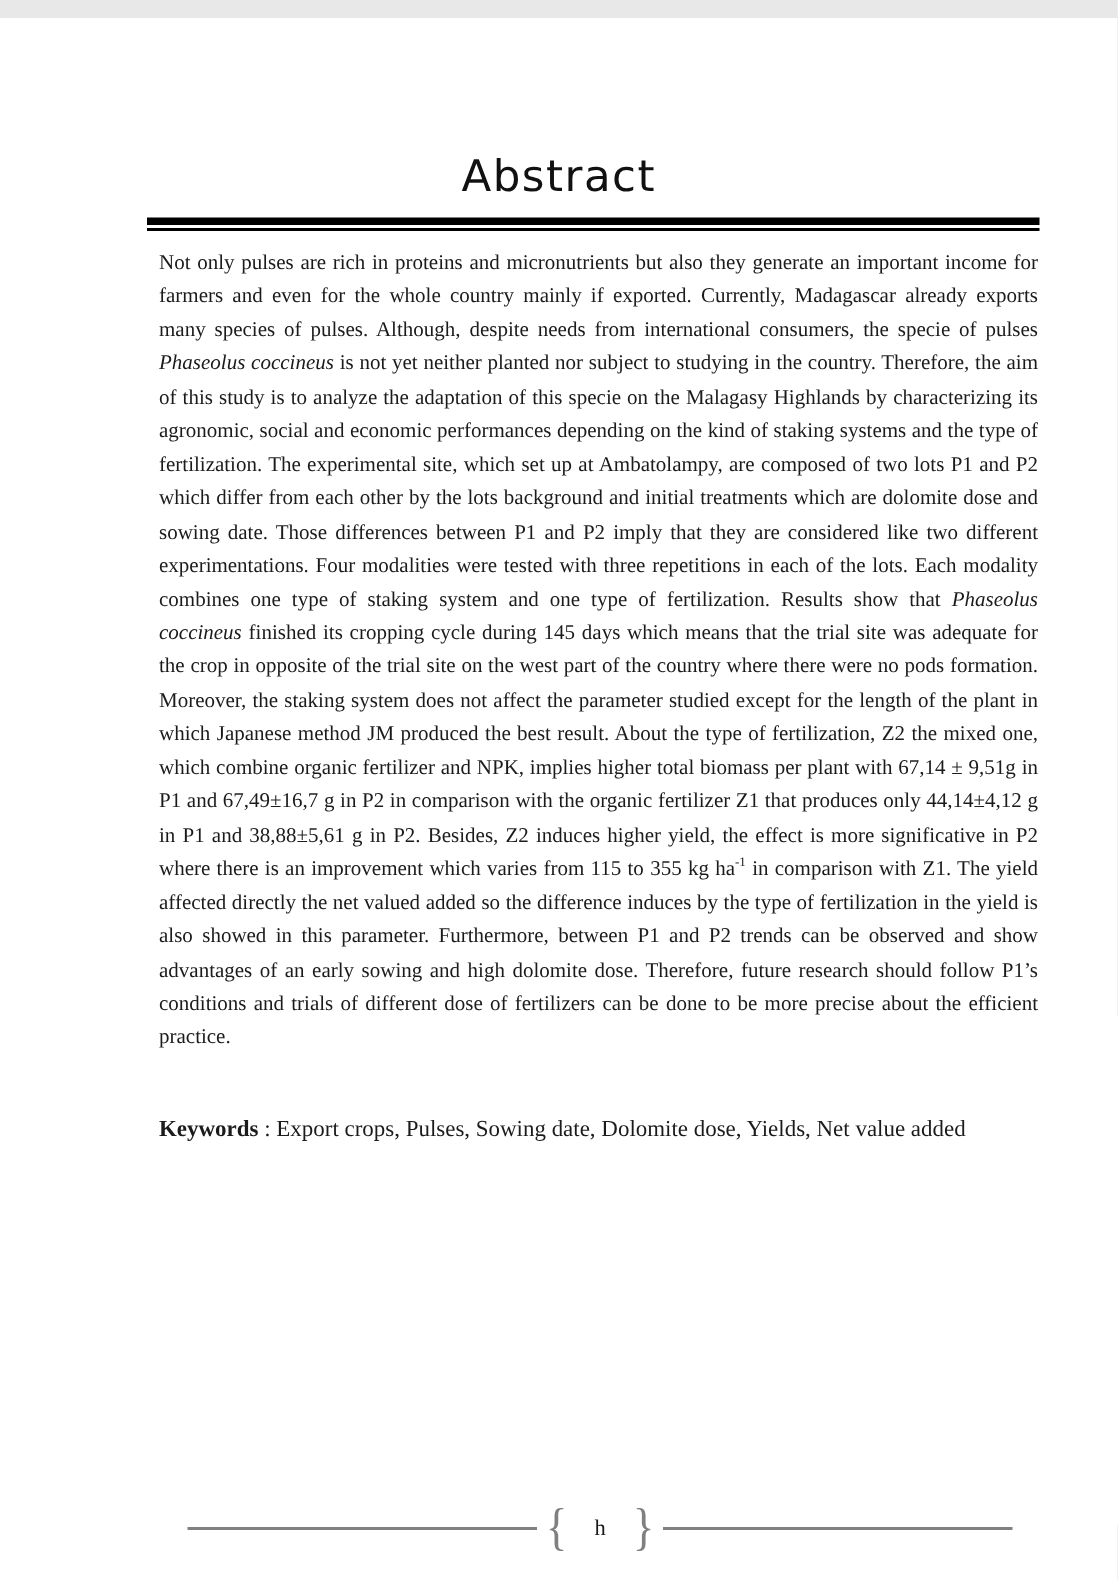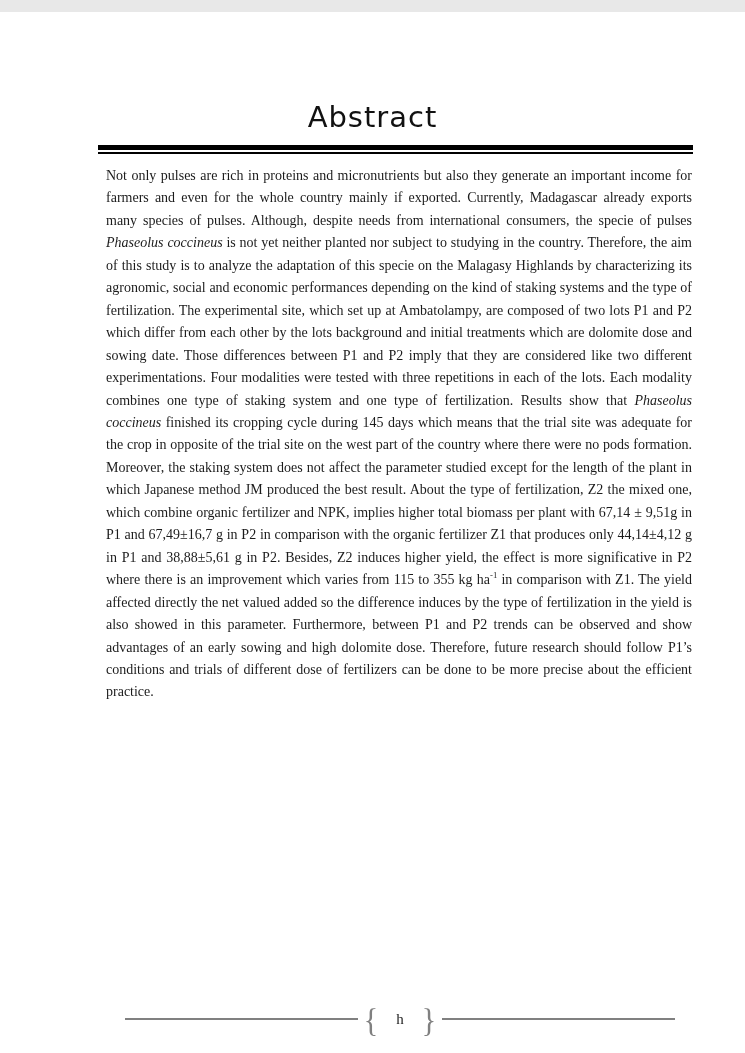--- a/index.html
+++ b/index.html
@@ -100,20 +100,23 @@
   <div class="doc-title">Abstract</div>
 
   <div class="title-rule">
     <div class="thick"></div>
     <div class="gap"></div>
     <div class="thin"></div>
   </div>
 
   <div class="abstract-body"><span>Not only pulses are rich in proteins and micronutrients but also they generate an important income for farmers and even for the whole country mainly if exported. Currently, Madagascar already exports many species of pulses. Although, despite needs from international consumers, the specie of pulses </span><i>Phaseolus coccineus</i><span> is not yet neither planted nor subject to studying in the country. Therefore, the aim of this study is to analyze the adaptation of this specie on the Malagasy Highlands by characterizing its agronomic, social and economic performances depending on the kind of staking systems and the type of fertilization. The experimental site, which set up at Ambatolampy, are composed of two lots P1 and P2 which differ from each other by the lots background and initial treatments which are dolomite dose and sowing date. Those differences between P1 and P2 imply that they are considered like two different experimentations. Four modalities were tested with three repetitions in each of the lots. Each modality combines one type of staking system and one type of fertilization. Results show that </span><i>Phaseolus coccineus</i><span> finished its cropping cycle during 145 days which means that the trial site was adequate for the crop in opposite of the trial site on the west part of the country where there were no pods formation. Moreover, the staking system does not affect the parameter studied except for the length of the plant in which Japanese method JM produced the best result. About the type of fertilization, Z2 the mixed one, which combine organic fertilizer and NPK, implies higher total biomass per plant with 67,14 ± 9,51g in P1 and 67,49±16,7 g in P2 in comparison with the organic fertilizer Z1 that produces only 44,14±4,12 g in P1 and 38,88±5,61 g in P2. Besides, Z2 induces higher yield, the effect is more significative in P2 where there is an improvement which varies from 115 to 355 kg ha</span><sup>-1</sup><span> in comparison with Z1. The yield affected directly the net valued added so the difference induces by the type of fertilization in the yield is also showed in this parameter. Furthermore, between P1 and P2 trends can be observed and show advantages of an early sowing and high dolomite dose. Therefore, future research should follow P1’s conditions and trials of different dose of fertilizers can be done to be more precise about the efficient practice.</span></div>
 
+  <div class="keywords-line">
+    <span class="kw-label">Keywords</span><span> : </span><span>Export crops, Pulses, Sowing date, Dolomite dose, Yields, Net value added</span>
+  </div>
 
   <div class="page-footer">
     <div class="footer-line"></div>
     <span class="footer-bracket left">{</span>
     <span class="footer-page-number">h</span>
     <span class="footer-bracket right">}</span>
     <div class="footer-line"></div>
   </div>
 
 </div>

